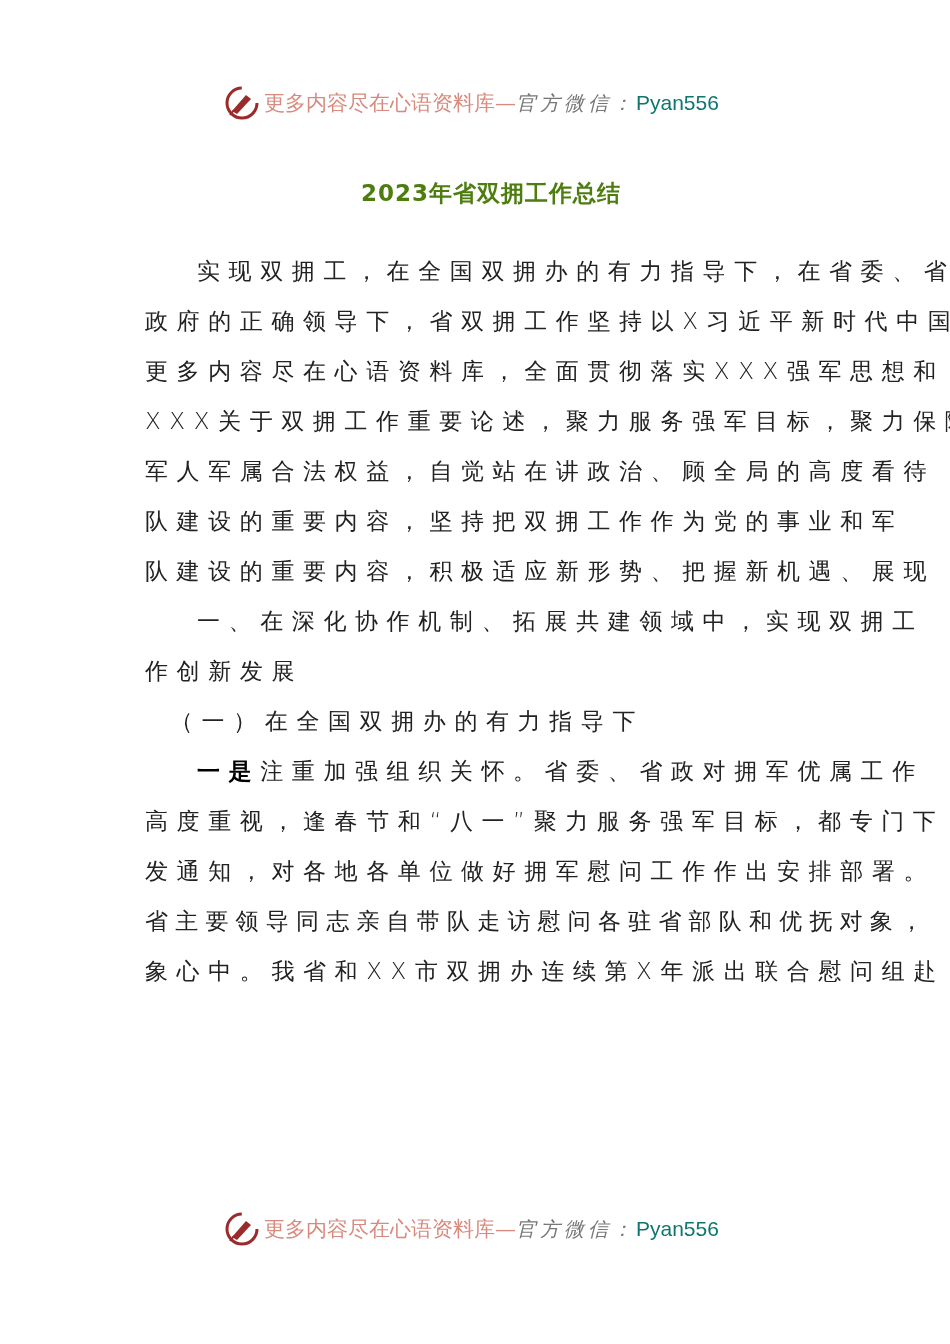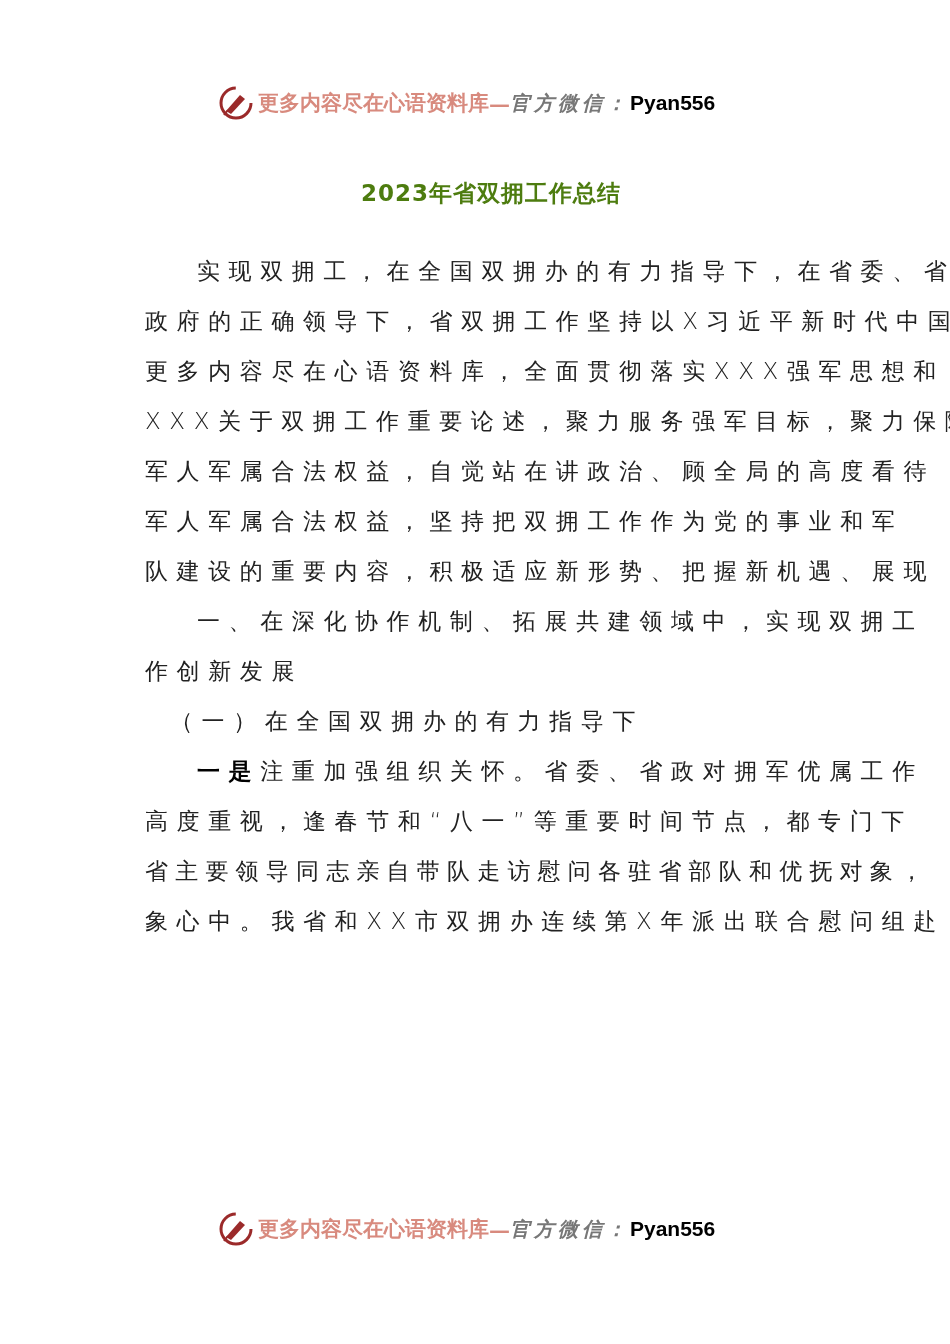--- a/index.html
+++ b/index.html
@@ -1,28 +1,28 @@
 <!DOCTYPE html>
 <html><head>
 <meta charset="utf-8">
 <style>
   html, body { margin: 0; padding: 0; background: #ffffff; }
   body { width: 950px; height: 1344px; position: relative; overflow: hidden;
          font-family: "DejaVu Serif", "Liberation Serif", serif; color: #1a1a1a; }
-  .watermark { position: absolute; left: 218px; height: 40px; display: flex; align-items: center;
-               white-space: nowrap; font-weight: bold; }
+  .watermark { position: absolute; left: 224px; height: 40px; display: flex; align-items: center;
+               white-space: nowrap; }
   .watermark.top { top: 83px; }
   .watermark.bottom { top: 1209px; }
   .wm-logo { width: 36px; height: 36px; margin-right: 4px; }
   .wm-main { color: #d88a7e; font-size: 21px; letter-spacing: 0px;
              font-family: "DejaVu Serif", serif; }
   .wm-dash { color: #d88a7e; font-size: 21px; }
   .wm-mid { color: #777777; font-size: 20px; letter-spacing: 4px;
             font-family: "DejaVu Serif", serif; font-style: italic; }
-  .wm-id { color: #000000; font-size: 21px; font-family: "Liberation Sans", sans-serif; }
+  .wm-id { color: #0f766e; font-size: 21px; font-family: "Liberation Sans", sans-serif; }
 
   .title { position: absolute; top: 178px; left: 16px; width: 950px; text-align: center;
            font-size: 23px; font-weight: bold; letter-spacing: 1px;
            font-family: "DejaVu Sans", sans-serif; color: #4d7c0f; }
 
   .body { position: absolute; left: 145px; top: 250px; width: 665px; }
   .line { height: 50px; line-height: 42px; font-size: 23px; letter-spacing: 8.6px;
           white-space: nowrap; font-family: "DejaVu Sans", sans-serif; color: #222;
           font-weight: 300; }
   .indent { padding-left: 52px; }
@@ -45,27 +45,28 @@
 </div>
 
 <div class="title">2023年省双拥工作总结</div>
 
 <div class="body">
   <div class="line indent">实现双拥工，在全国双拥办的有力指导下，在省委、省</div>
   <div class="line">政府的正确领导下，省双拥工作坚持以X习近平新时代中国</div>
   <div class="line">更多内容尽在心语资料库，全面贯彻落实XXX强军思想和</div>
   <div class="line">XXX关于双拥工作重要论述，聚力服务强军目标，聚力保障</div>
   <div class="line">军人军属合法权益，自觉站在讲政治、顾全局的高度看待</div>
-  <div class="line">军人军属合法权益，坚持把双拥工作作为党的事业和军</div>
+  <div class="line">队建设的重要内容，坚持把双拥工作作为党的事业和军</div>
   <div class="line">队建设的重要内容，积极适应新形势、把握新机遇、展现</div>
   <div class="line indent">一、在深化协作机制、拓展共建领域中，实现双拥工</div>
   <div class="line">作创新发展</div>
   <div class="line indent-s">（一）在全国双拥办的有力指导下</div>
   <div class="line indent"><span class="bold">一是</span><span>注重加强组织关怀。省委、省政对拥军优属工作</span></div>
-  <div class="line">高度重视，逢春节和“八一”等重要时间节点，都专门下</div>
+  <div class="line">高度重视，逢春节和“八一”聚力服务强军目标，都专门下</div>
+  <div class="line">发通知，对各地各单位做好拥军慰问工作作出安排部署。</div>
   <div class="line" style="letter-spacing:7.2px">省主要领导同志亲自带队走访慰问各驻省部队和优抚对象，</div>
   <div class="line">象心中。我省和XX市双拥办连续第X年派出联合慰问组赴</div>
 </div>
 
 <div class="watermark bottom">
   <svg class="wm-logo" viewBox="0 0 36 36">
     <circle cx="18" cy="18" r="15" fill="none" stroke="#9b2a2a" stroke-width="3" stroke-dasharray="70 25"></circle>
     <path d="M8 26 L22 10 L27 14 L13 29 Z" fill="#9b2a2a"></path>
     <path d="M6 30 L10 25" stroke="#9b2a2a" stroke-width="2"></path>
   </svg>

